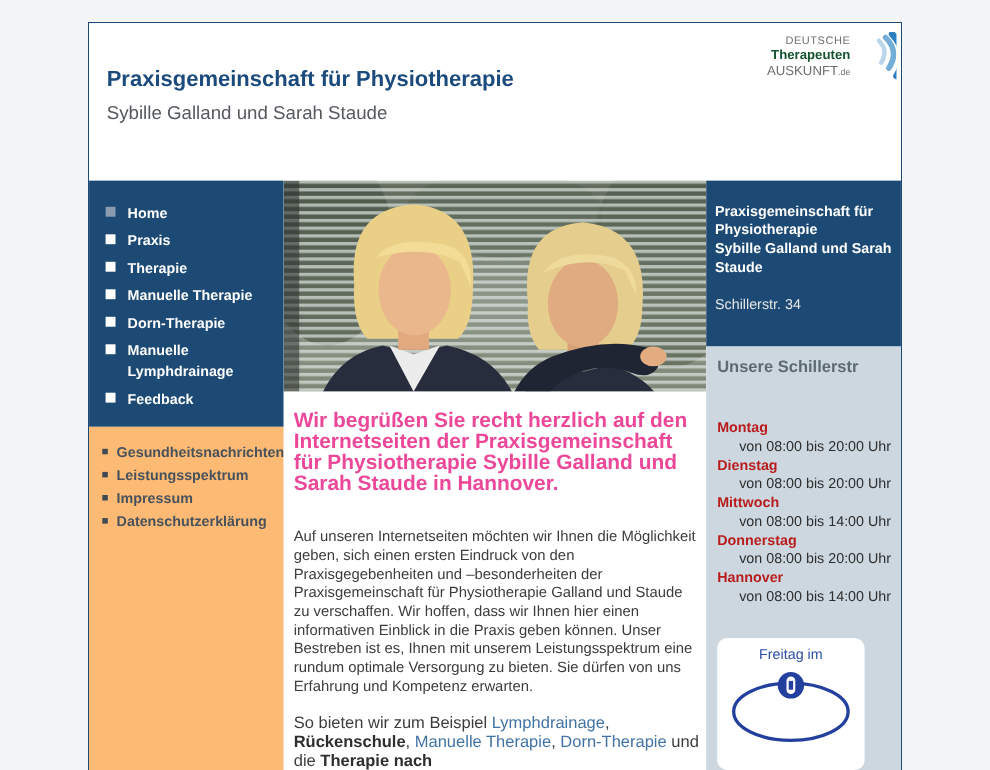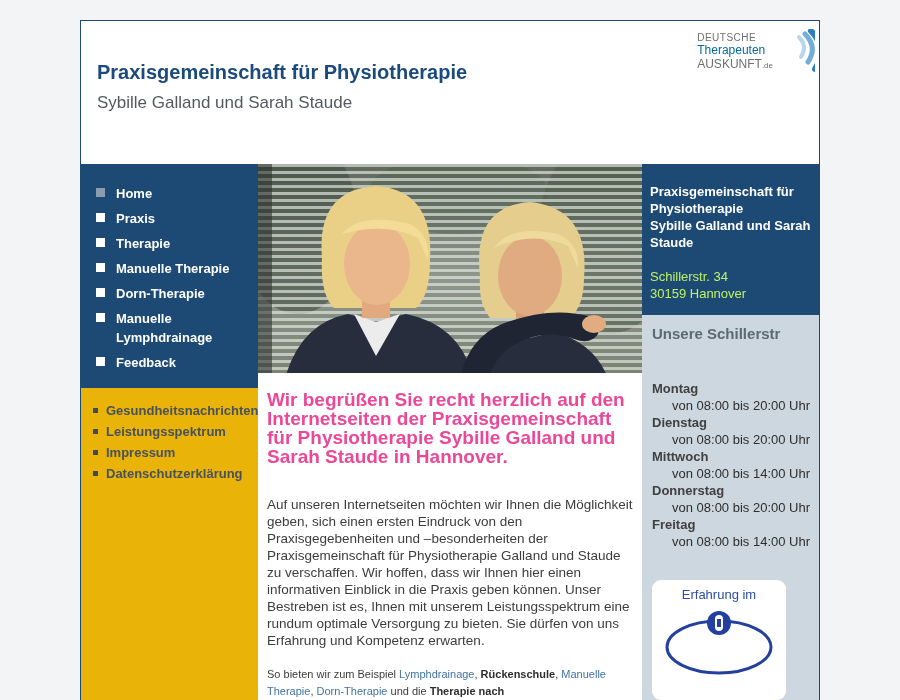--- a/index.html
+++ b/index.html
@@ -20,59 +20,59 @@
   .header { position:relative; height:143px; background:#fff; }
   .page-title {
     position:absolute; left:16px; top:40px;
     font-size:20px; font-weight:bold; color:#1b4a7d;
   }
   .page-subtitle {
     position:absolute; left:16px; top:72px;
     font-size:17px; color:#55595e;
   }
   .logo { position:absolute; right:4px; top:8px; display:flex; align-items:center; }
-  .logo-text { line-height:1.15; margin-right:4px; }
+  .logo-text { text-align:right; line-height:1.15; margin-right:4px; }
   .logo-line1 { font-size:10px; color:#6d6e71; letter-spacing:.5px; }
-  .logo-line2 { font-size:12px; font-weight:normal; color:#0369a1; }
+  .logo-line2 { font-size:12px; font-weight:bold; color:#14532d; }
   .logo-line3 { font-size:12px; color:#6d6e71; }
   .logo-line3 .tld { font-size:8px; }
   
   .columns { display:flex; height:536px; }
   .left-col  { width:177px; display:flex; flex-direction:column; }
   .center-col{ width:384px; display:flex; flex-direction:column; background:#fff; }
   .right-col { width:177px; display:flex; flex-direction:column; }
   
   .nav { height:224px; background:#1d4a74; padding:20px 6px 0 15px; }
   .nav-item { display:flex; margin-bottom:6px; cursor:pointer; }
   .nav-bullet { width:9px; height:9px; background:#ffffff; margin:4px 11px 0 0; flex:0 0 9px; }
   .nav-item.active .nav-bullet { background:#8b9cb1; }
   .nav-label { color:#ffffff; font-size:13px; font-weight:bold; line-height:19px; }
   
-  .submenu { flex:1; background:#eab308; padding:14px 4px 0 12px; }
+  .submenu { flex:1; background:#fdba74; padding:14px 4px 0 12px; }
   .submenu-item { display:flex; margin-bottom:4px; cursor:pointer; }
   .submenu-bullet { width:5px; height:5px; background:#3f4a54; margin:6px 8px 0 0; flex:0 0 5px; }
   .submenu-label { color:#47525c; font-size:13px; font-weight:bold; line-height:17px; }
   
   .photo { height:226px; overflow:hidden; }
   .photo svg { display:block; }
   
   .content { flex:1; padding:17px 6px 0 9px; background:#fff; }
   .intro { font-size:19px; font-weight:bold; color:#ec4899; line-height:19px; }
   .paragraph { margin-top:30px; font-size:13.5px; color:#3c3c3c; line-height:17px; }
-  .services { margin-top:17px; font-size:11px; color:#3c3c3c; line-height:17px; }
+  .services { margin-top:17px; font-size:15px; color:#3c3c3c; line-height:17px; }
   .services a { color:#4173a3; text-decoration:none; cursor:pointer; }
   .services b { color:#2e2e2e; }
   
   .info-panel { height:224px; background:#1d4a74; padding:19px 8px 0 8px; font-size:13px; line-height:17px; }
   .info-name { color:#ffffff; font-weight:bold; }
-  .info-sub  { color:#bef264; margin-top:17px; }
+  .info-sub  { color:#e5e5e5; margin-top:17px; }
   
   .gray-panel { flex:1; background:#ccd7df; padding:10px 4px 0 10px; position:relative; }
   .sprech-title { font-size:15px; font-weight:bold; color:#5c6a74; margin-bottom:38px; }
-  .sprech-day   { font-size:13px; font-weight:bold; color:#404040; line-height:17px; }
+  .sprech-day   { font-size:13px; font-weight:bold; color:#b91c1c; line-height:17px; }
   .sprech-hours { font-size:13px; color:#2e2e2e; line-height:17px;margin-left:20px; }
   
   .badge {
     margin:30px 0 0 0; width:134px; background:#ffffff;
     border-radius:9px; text-align:center; padding-top:7px; height:120px;
   }
   .badge-label { font-size:13px; color:#2b4da5; }
   .badge svg { display:block; margin:3px auto 0 auto; }
 </style>
 </head>
@@ -193,21 +193,20 @@
         <p class="services"><span>So bieten wir zum Beispiel </span><a>Lymphdrainage</a><span>, </span><b>Rückenschule</b><span>, </span><a>Manuelle Therapie</a><span>, </span><a>Dorn-Therapie</a><span> und die </span><b>Therapie nach</b></p>
       </div>
     </div>
 
     <div class="right-col">
       <div class="info-panel">
         <div class="info-name">Praxisgemeinschaft für Physiotherapie</div>
         <div class="info-name">Sybille Galland und Sarah Staude</div>
         <div class="info-sub">
           <div>Schillerstr. 34</div>
-          <div>30159 Hannover</div>
         </div>
       </div>
       <div class="gray-panel">
         <div class="sprech-title">Unsere Schillerstr</div>
         <div>
           <div class="sprech-day">Montag</div>
           <div class="sprech-hours">von 08:00 bis 20:00 Uhr</div>
         </div>
         <div>
           <div class="sprech-day">Dienstag</div>
@@ -215,25 +214,25 @@
         </div>
         <div>
           <div class="sprech-day">Mittwoch</div>
           <div class="sprech-hours">von 08:00 bis 14:00 Uhr</div>
         </div>
         <div>
           <div class="sprech-day">Donnerstag</div>
           <div class="sprech-hours">von 08:00 bis 20:00 Uhr</div>
         </div>
         <div>
-          <div class="sprech-day">Freitag</div>
+          <div class="sprech-day">Hannover</div>
           <div class="sprech-hours">von 08:00 bis 14:00 Uhr</div>
         </div>
         <div class="badge">
-          <div class="badge-label">Erfahrung im</div>
+          <div class="badge-label">Freitag im</div>
           <svg width="120" height="70" viewBox="0 0 120 70">
             <ellipse cx="60" cy="42" rx="52" ry="26" fill="none" stroke="#24409e" stroke-width="3"></ellipse>
             <circle cx="60" cy="18" r="12" fill="#24409e"></circle>
             <rect x="56" y="10" width="8" height="16" rx="4" fill="#ffffff"></rect>
             <rect x="58" y="14" width="4" height="8" fill="#24409e"></rect>
           </svg>
         </div>
       </div>
     </div>
 

